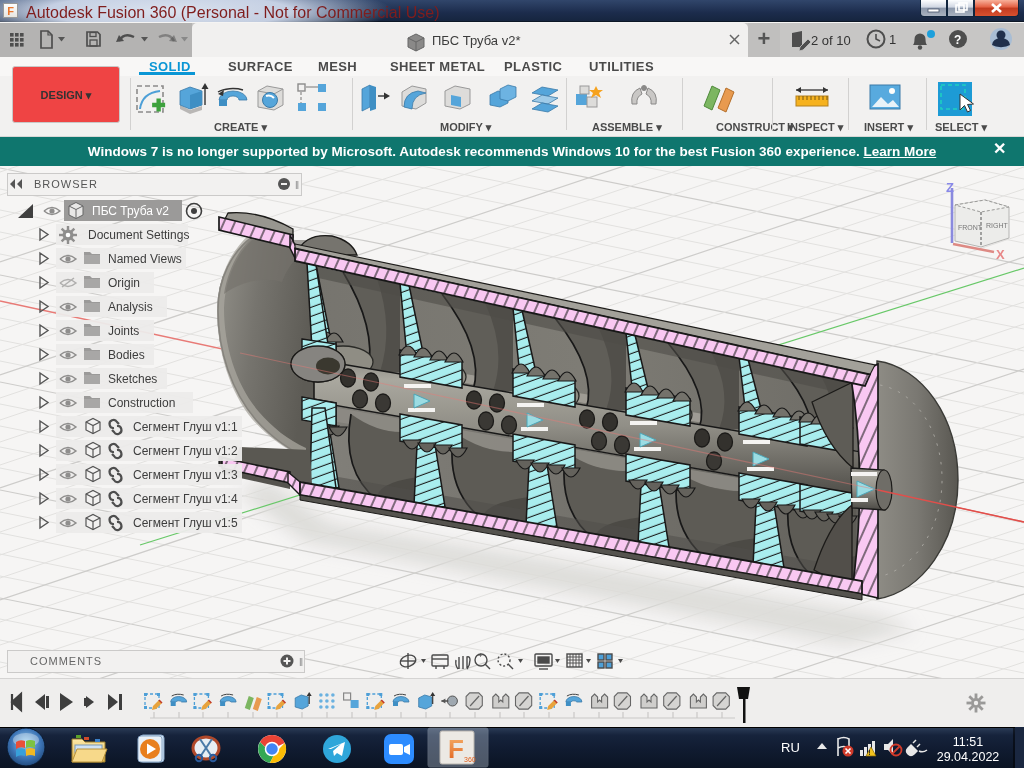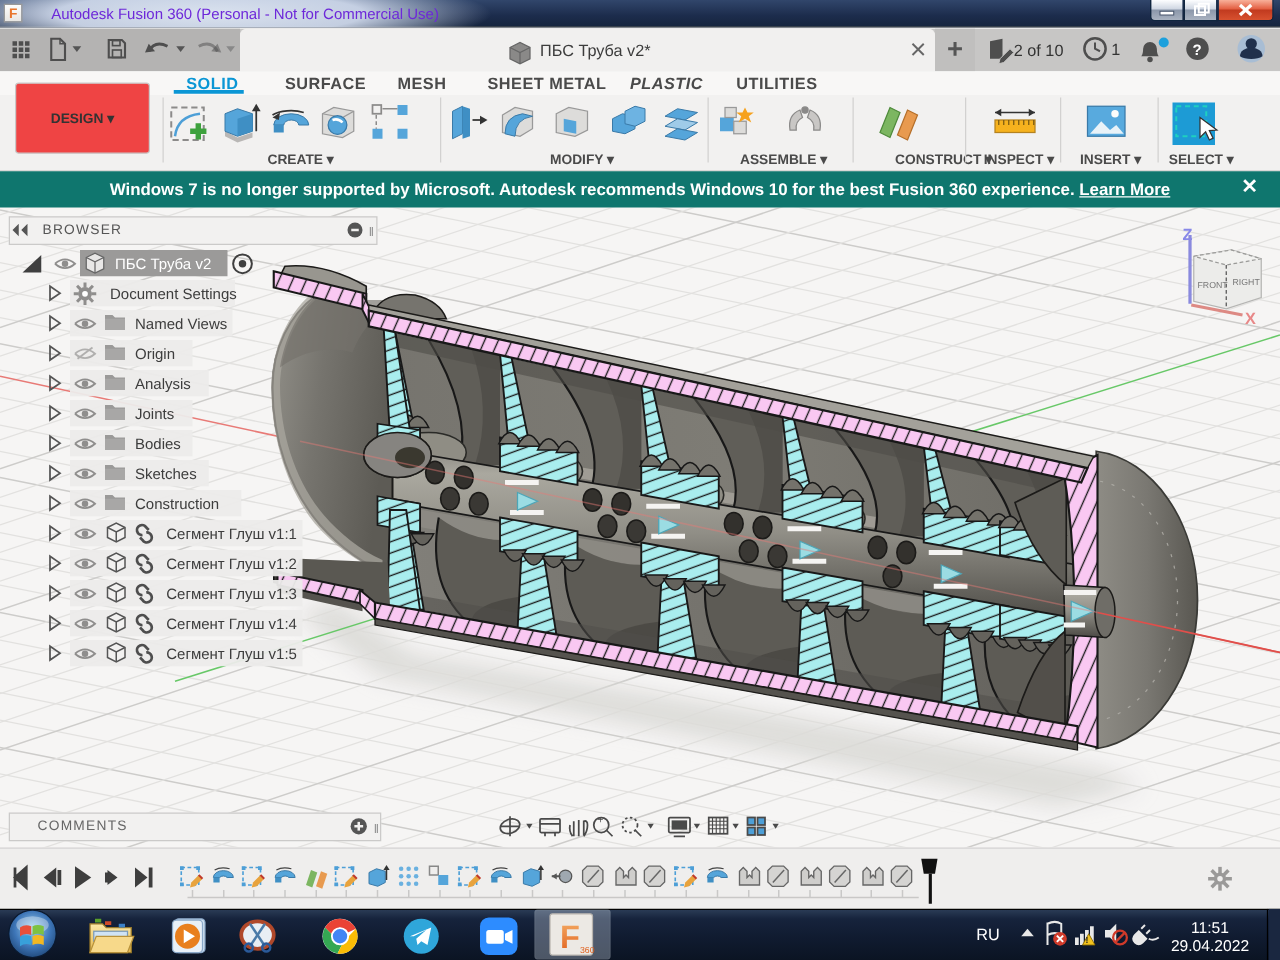--- a/index.html
+++ b/index.html
@@ -1,19 +1,19 @@
 <!DOCTYPE html>
 <html><head><meta charset="utf-8">
 <style>
 * { margin:0; padding:0; box-sizing:border-box; }
 body { width:1024px; height:768px; overflow:hidden; font-family:"Liberation Sans", sans-serif; position:relative; background:#f5f4f3; }
 .abs { position:absolute; }
 #titlebar { left:0; top:0; width:1024px; height:22px; background:linear-gradient(#31466b,#1c2c4c 60%,#16253f); border-bottom:1px solid #0d1726; }
 #titleglow { left:0px; top:0px; width:420px; height:22px; background:radial-gradient(ellipse 225px 30px at 168px 11px, rgba(222,230,242,0.98), rgba(210,220,238,0.92) 55%, rgba(198,210,230,0.55) 75%, rgba(190,205,228,0) 100%); }
-#titletext { left:41px; top:4px; font-size:12px; color:#6d28d9; }
+#titletext { left:26px; top:4px; font-size:16px; color:#7f1d1d; }
 #fsicon { left:3px; top:3px; width:15px; height:15px; background:linear-gradient(#fdfdfd,#e8e6e2); border:1px solid #999; text-align:center; font-size:11px; font-weight:bold; color:#e9762d; line-height:14px; }
 .capbtn { top:0px; height:17px; border:1px solid #10253e; border-top:none; }
 #btnmin { left:920px; width:27px; background:linear-gradient(#fdfeff,#cfd6e2 45%,#8b97aa 50%,#a9b2c0); border-bottom-left-radius:4px; }
 #btnmax { left:947px; width:27px; background:linear-gradient(#fdfeff,#cfd6e2 45%,#8b97aa 50%,#a9b2c0); }
 #btnclose { left:974px; width:45px; background:linear-gradient(#f8b09a,#e35e41 45%,#c13a1f 50%,#d8512f); border-bottom-right-radius:4px; }
 #tabstrip { left:0; top:23px; width:1024px; height:34px; background:#c7c6c5; }
 #qat { left:0; top:23px; width:192px; height:34px; background:#b4b3b2; }
 #doctab { left:192px; top:23px; width:556px; height:34px; background:#f1f0ef; border-radius:5px 5px 0 0; }
 #plustab { left:748px; top:23px; width:32px; height:34px; background:#c0bfbe; color:#555; font-size:22px; text-align:center; line-height:32px; font-weight:bold;}
 #ribbontabs { left:0; top:57px; width:1024px; height:19px; background:#f8f7f6; }
@@ -467,21 +467,21 @@
  <circle cx="1001" cy="12" r="4.5" fill="#20304c"></circle>
     <path d="M992 22 a9 7 0 0 1 18 0 a11 5 0 0 1 -18 0 z" fill="#20304c"></path>
 </svg>
 
 <div class="abs" id="ribbontabs"></div>
 <div class="abs rtab" style="left:149px;color:#0a96d5;">SOLID</div>
 <div class="abs" style="left:139px;top:72px;width:56px;height:3px;background:#0a96d5;"></div>
 <div class="abs rtab" style="left:228px;">SURFACE</div>
 <div class="abs rtab" style="left:318px;">MESH</div>
 <div class="abs rtab" style="left:390px;">SHEET METAL</div>
-<div class="abs rtab" style="left:504px;font-style:italic;">PLASTIC</div>
+<div class="abs rtab" style="left:504px;">PLASTIC</div>
 <div class="abs rtab" style="left:589px;">UTILITIES</div>
 
 <div class="abs" id="ribbon"></div>
 <div class="abs" id="designbox">DESIGN ▾</div>
 <svg class="abs" style="left:0;top:76px" width="1024" height="60">
  <g class="icons">
 
   <g transform="translate(136,7)">
    <rect x="1" y="3" width="26" height="26" fill="none" stroke="#8c8b8a" stroke-width="1.6" stroke-dasharray="5 3"></rect>
    <path d="M4 26 Q6 10 24 8" fill="none" stroke="#4d9fd7" stroke-width="2"></path>

